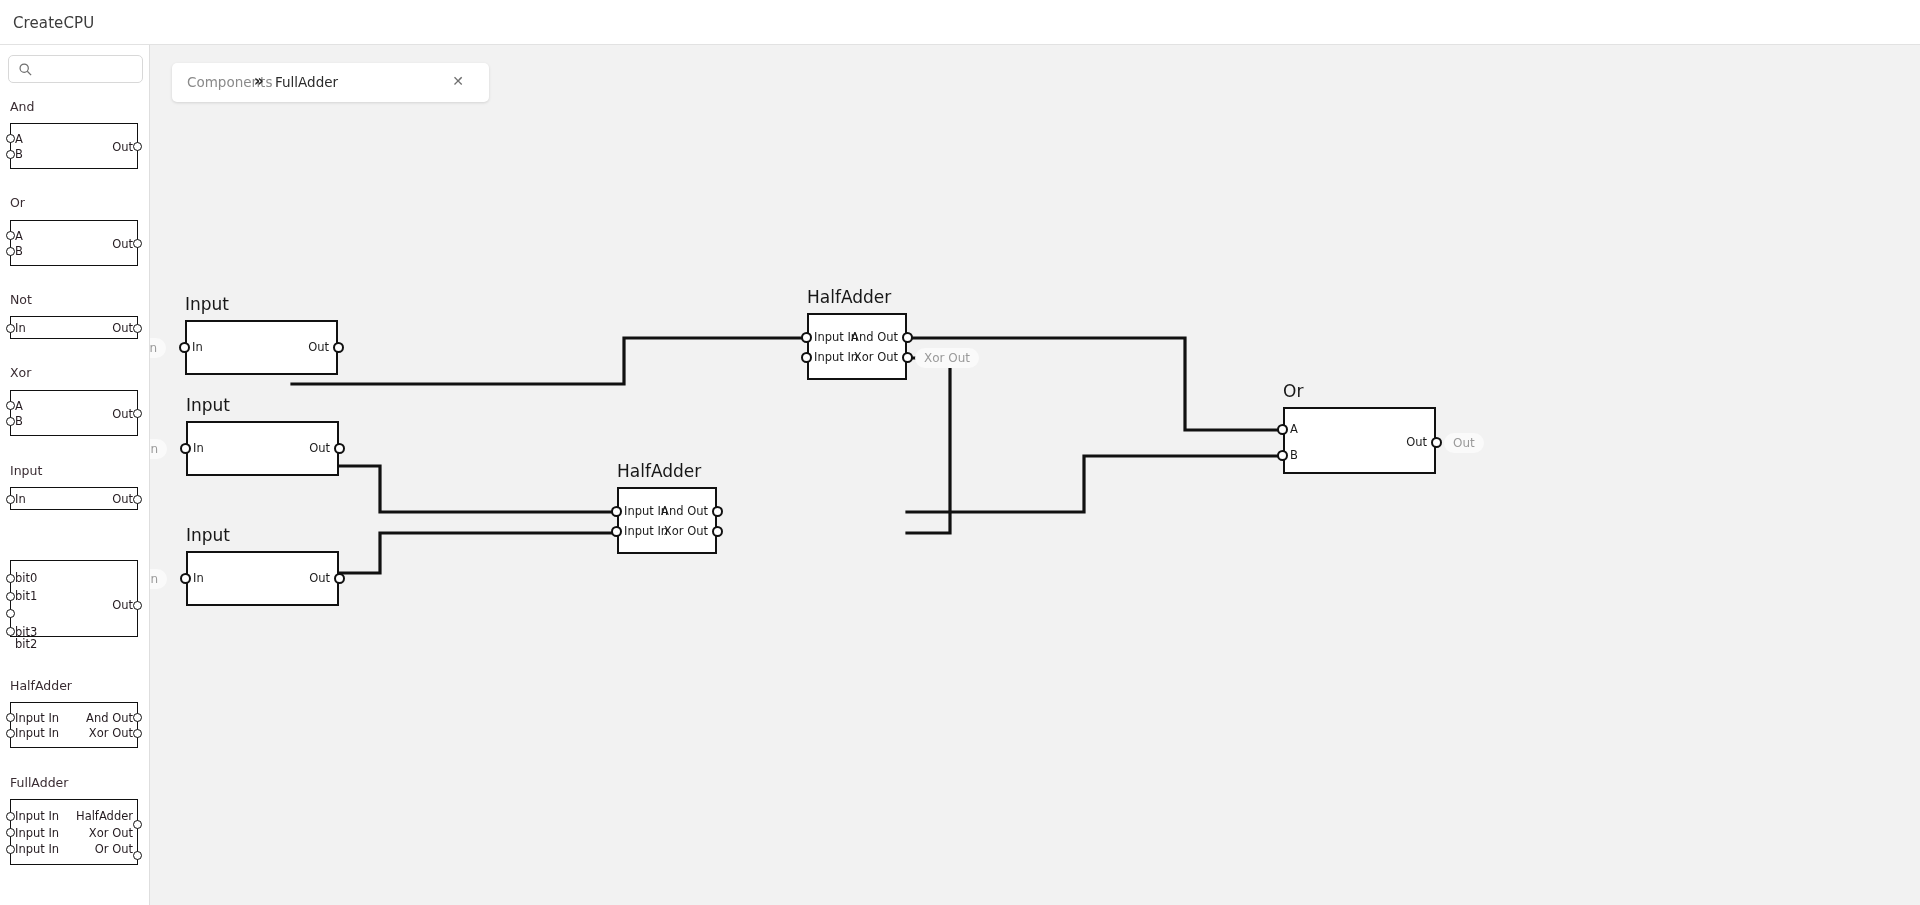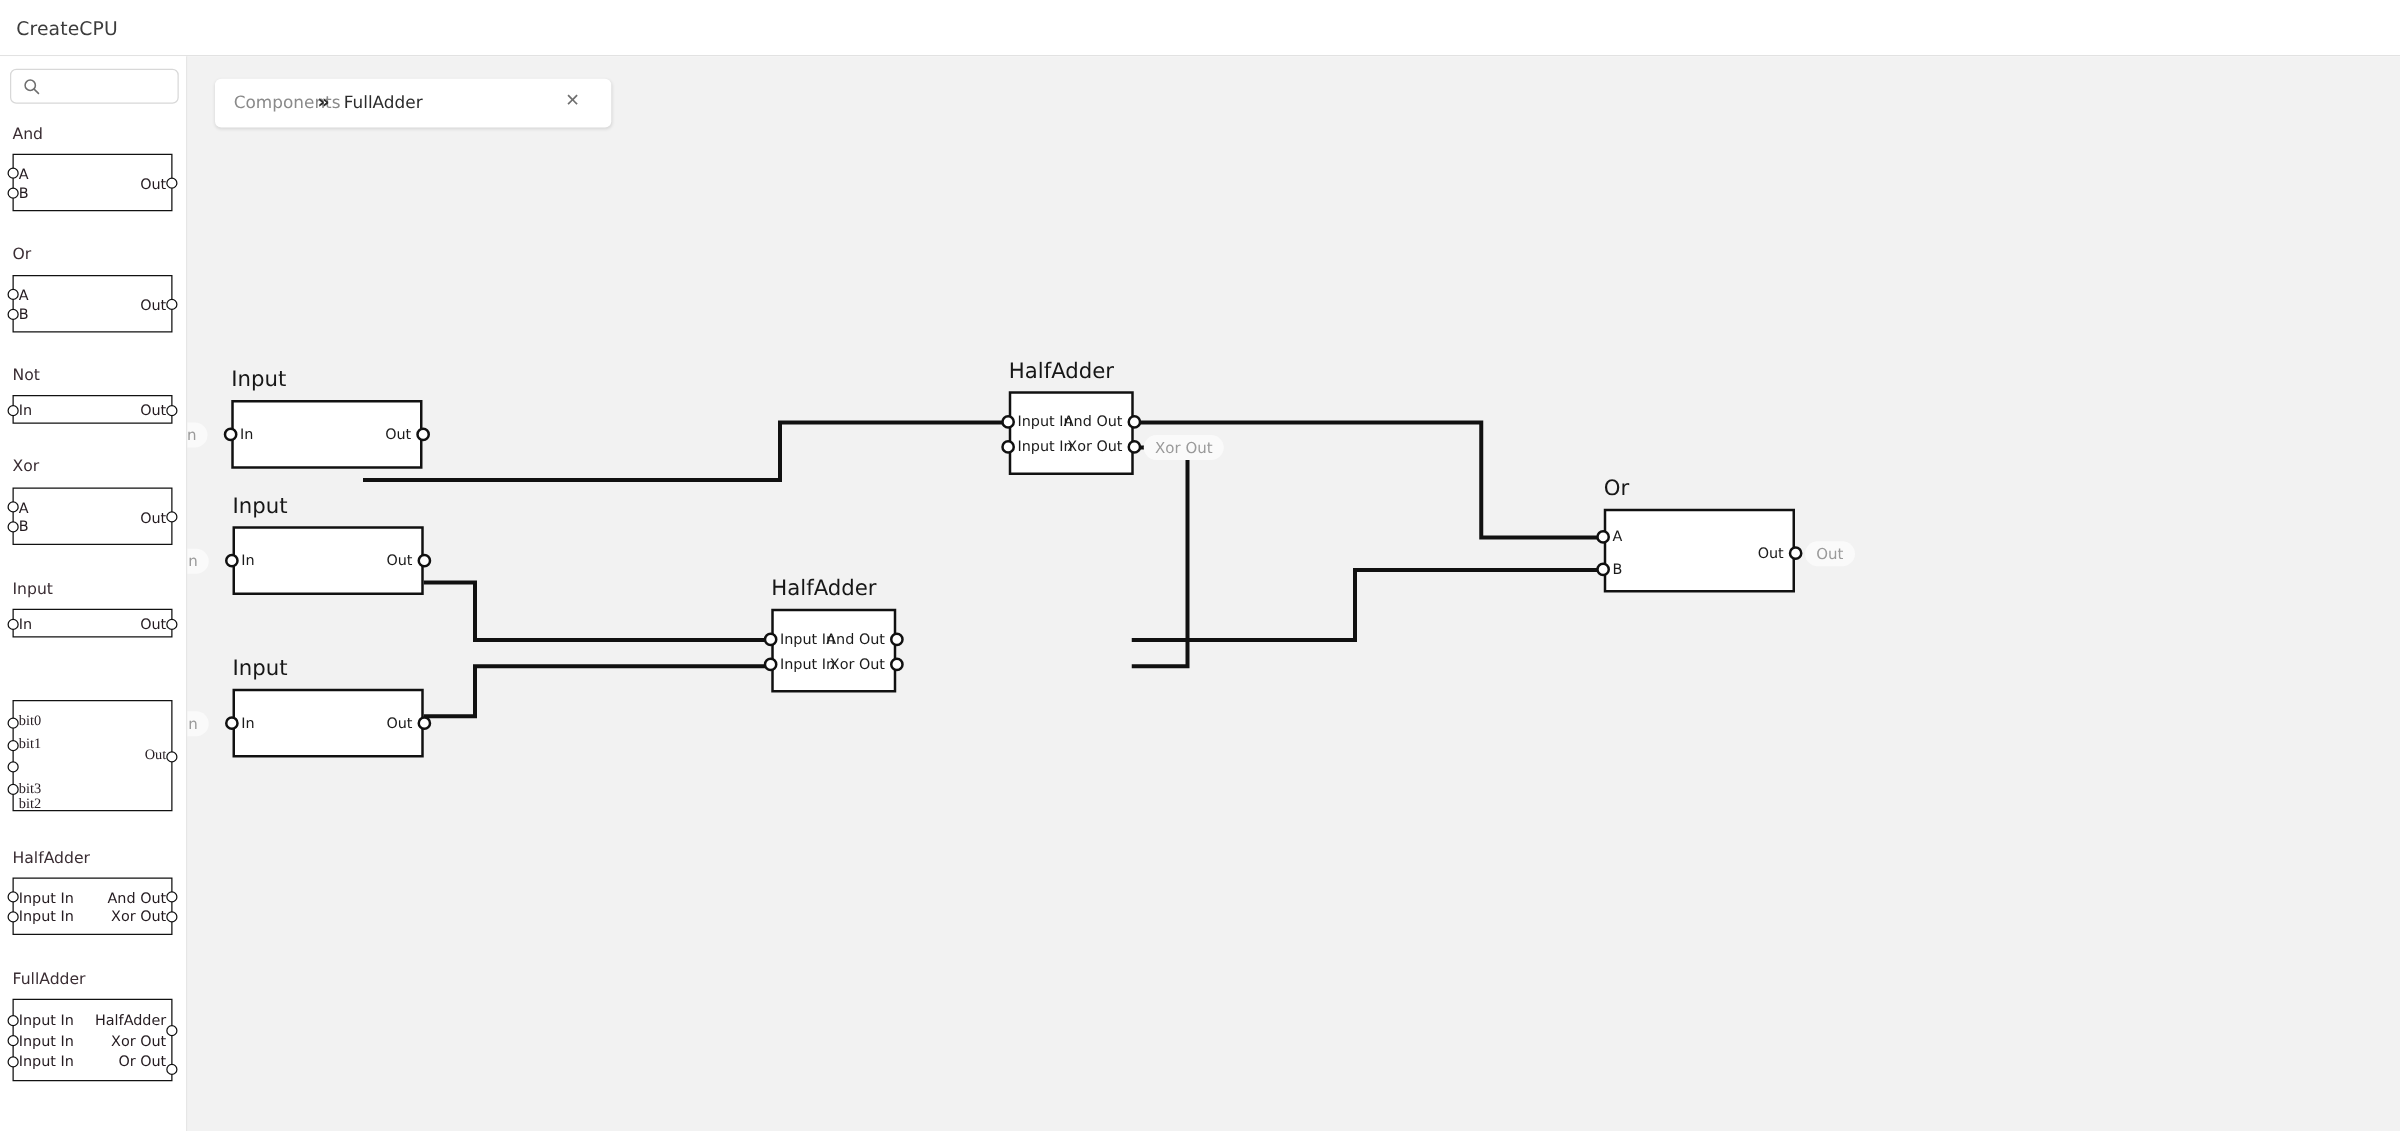--- a/index.html
+++ b/index.html
@@ -188,21 +188,21 @@
         <div class="palette-label" style="top: 418px;">Input</div>
         <div class="chip" style="top: 442px; width: 128px; height: 23px; pointer-events: auto;">
           <div class="pin" style="left: -5px; top: 6.5px;"></div>
           <div class="pin-label l" style="left: 4px; top: 4px;">In</div>
           <div class="pin" style="right: -5px; top: 6.5px;"></div>
           <div class="pin-label r" style="right: 4px; top: 4px;">Out</div>
         </div>
       </div>
       <div class="palette-item" style="top: 0px; left: 0px; width: 150px; height: 100%; position: absolute; pointer-events: none;">
         <div class="palette-label" style="top: 517px;">FourBits</div>
-        <div class="chip" style="top: 515px; width: 128px; height: 89px; pointer-events: auto; font-family: Liberation Serif, serif;">
+        <div class="chip" style="top: 515px; width: 128px; height: 77px; pointer-events: auto;">
           <div class="pin" style="left: -5px; top: 12.8px;"></div>
           <div class="pin-label l" style="left: 4px; top: 10.3px;">bit0</div>
           <div class="pin" style="left: -5px; top: 30.6px;"></div>
           <div class="pin-label l" style="left: 4px; top: 28.1px;">bit1</div>
           <div class="pin" style="left: -5px; top: 48.4px;"></div>
           <div class="pin-label l" style="left: 4px; top: 45.9px; margin-top: 30px;">bit2</div>
           <div class="pin" style="left: -5px; top: 66.2px;"></div>
           <div class="pin-label l" style="left: 4px; top: 63.7px;">bit3</div>
           <div class="pin" style="right: -5px; top: 39.5px;"></div>
           <div class="pin-label r" style="right: 4px; top: 37px;">Out</div>

